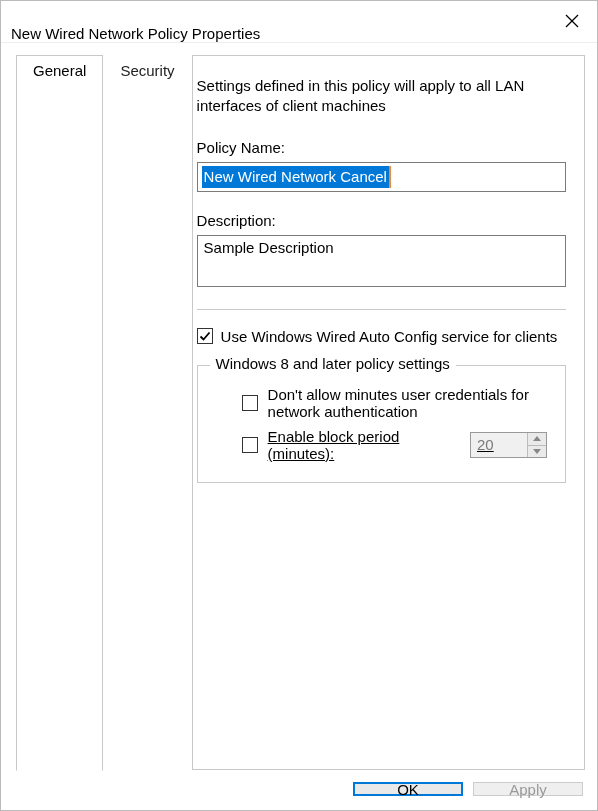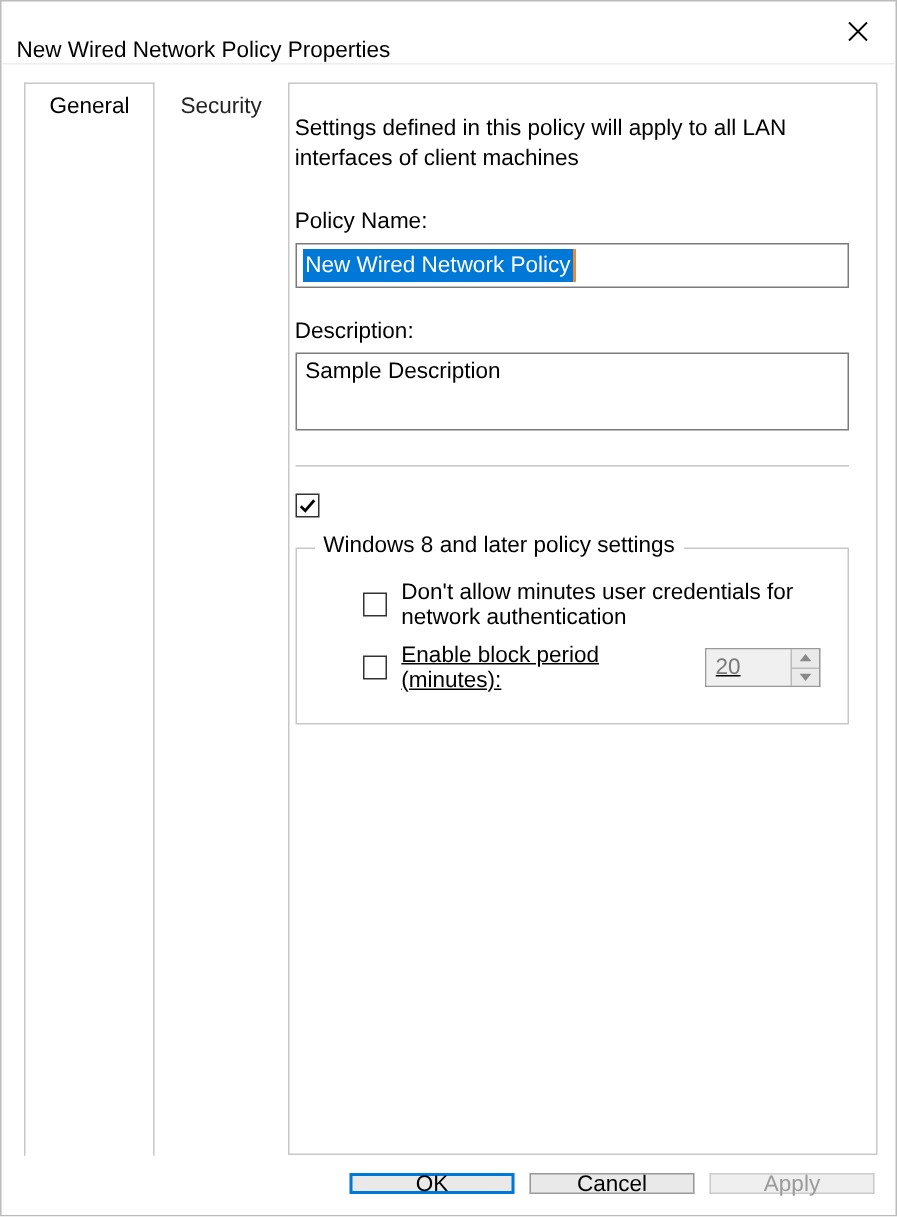--- a/index.html
+++ b/index.html
@@ -272,36 +272,37 @@
         <span>Security</span>
       </div>
     </div>
 
     <div class="tab-panel">
 
       <div class="intro">Settings defined in this policy will apply to all LAN interfaces of client machines</div>
 
       <div class="field-label">Policy Name:</div>
       <div class="selection-wrap">
-        <span class="selection-highlight">New Wired Network Policy</span>
+        <span class="selection-highlight">New Wired Network Cancel</span>
       </div>
 
       <div class="spacer20"></div>
 
       <div class="field-label">Description:</div>
       <textarea class="textarea" style="">Sample Description</textarea>
 
       <hr class="hr">
 
       <div class="checkbox-row">
         <span class="checkbox checked">
           <svg viewBox="0 0 12 12">
             <polyline points="1.5,6.5 4.5,9.5 10.5,2.5" fill="none" stroke="#000" stroke-width="1.8"></polyline>
           </svg>
         </span>
+        <span>Use Windows Wired Auto Config service for clients</span>
       </div>
 
       <div class="groupbox">
         <div class="groupbox-title">Windows 8 and later policy settings</div>
 
         <div class="group-row">
           <span class="checkbox">
             
           </span>
           <span>Don't allow minutes user credentials for network authentication</span>
@@ -331,21 +332,18 @@
       </div>
 
     </div>
 
   </div>
 
   <div class="button-bar">
     <div class="btn default">
       <span>OK</span>
     </div>
-    <div class="btn">
-      <span>Cancel</span>
-    </div>
     <div class="btn disabled">
       <span>Apply</span>
     </div>
   </div>
 
 </div>
 
 </body></html>

